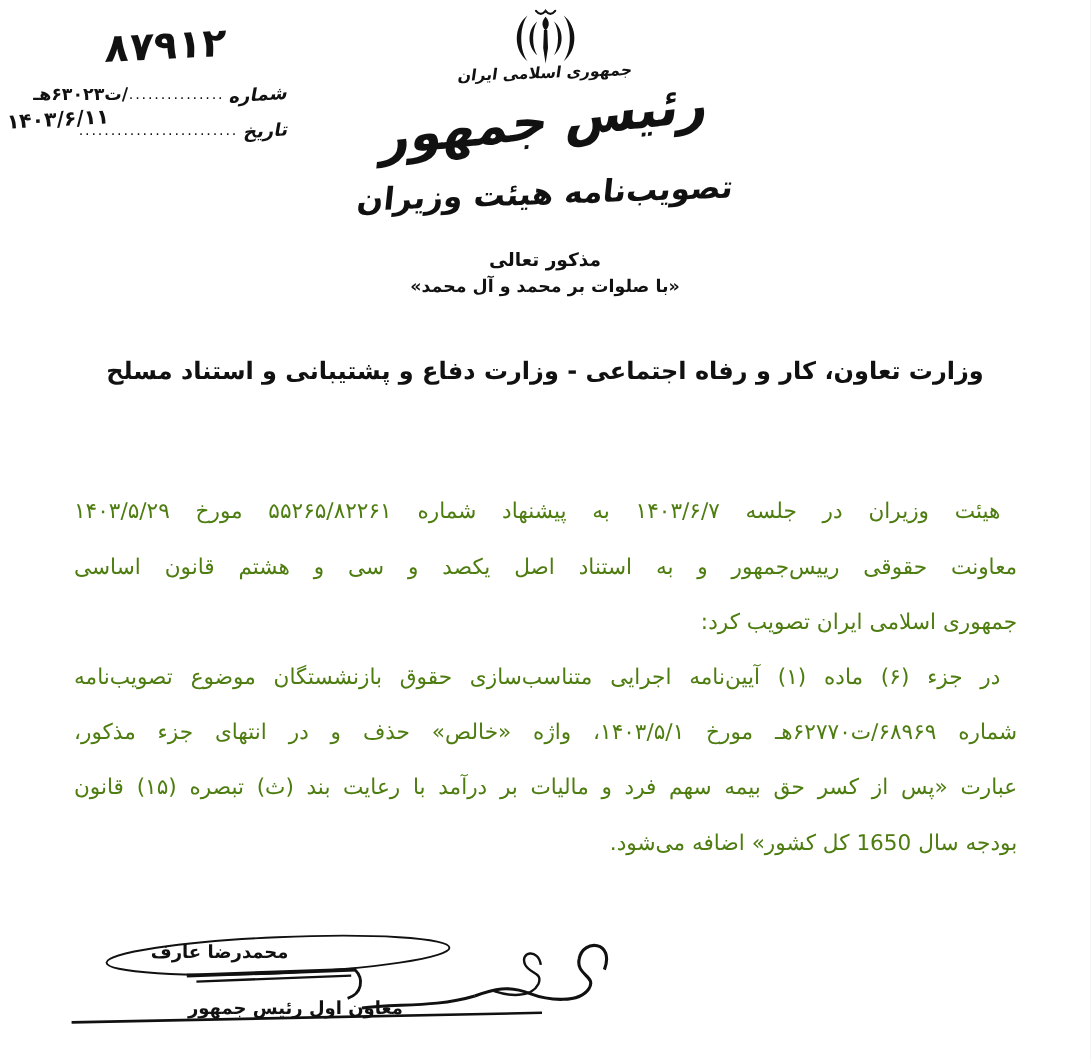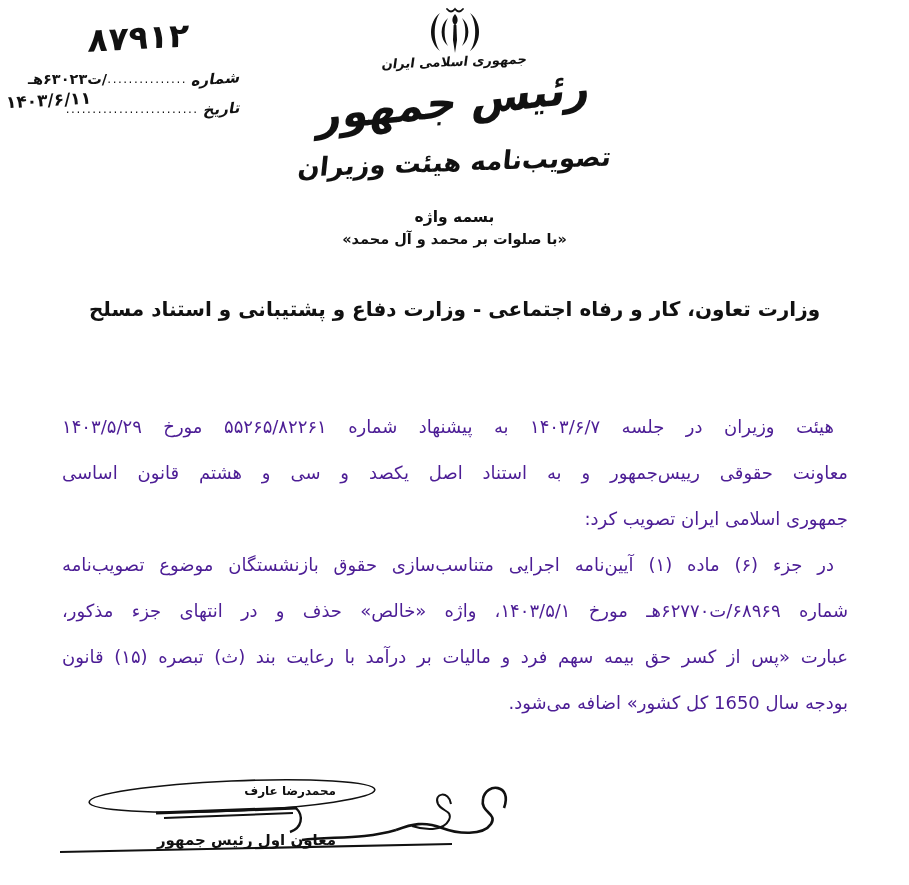--- a/index.html
+++ b/index.html
@@ -41,33 +41,33 @@
   .lh-doctype{
     position:absolute;left:0;right:0;top:147px;text-align:center;
     font-size:26px;font-weight:bold;transform:rotate(-2deg) skewX(-8deg);
   }
   .basmala{position:absolute;left:0;right:0;top:208px;text-align:center;font-size:15.5px;font-weight:bold;}
   .salawat{position:absolute;left:0;right:0;top:231px;text-align:center;font-size:14.5px;font-weight:bold;}
   
   .addressees{position:absolute;left:0;right:0;top:291px;text-align:center;
     font-size:20px;font-weight:bold;line-height:37px;}
   
-  .doc-body{position:absolute;right:61px;left:62px;top:404px;font-size:18px;color:#4c1d95;}
+  .doc-body{position:absolute;right:61px;left:62px;top:404px;font-size:18px;color:#4d7c0f;}
   .bline{
     height:46px;line-height:46px;text-align:justify;text-align-last:justify;
     white-space:nowrap;overflow:visible;
   }
   .bline.plast{text-align-last:right;}
   .bline.indent{padding-right:14px;}
   
   .sig{position:absolute;left:52px;top:768px;width:480px;height:117px;}
   .sig svg{position:absolute;left:0;top:0;}
   .sig-name{
-    position:absolute;left:74px;top:16px;width:210px;text-align:right;
-    font-size:12px;font-weight:bold;
+    position:absolute;left:74px;top:16px;width:210px;text-align:left;
+    font-size:15px;font-weight:bold;
   }
   .sig-title{
     position:absolute;left:52px;top:63px;width:232px;text-align:right;
     font-size:15px;font-weight:bold;
   }
 </style>
 </head>
 <body>
 
 <div class="page">
@@ -92,21 +92,21 @@
     <path fill="#111" d="M30.6 19 L30 34 L32 47 L34 34 L33.4 19 Z"></path>
     <path fill="#111" d="M25 12 C16.5 19 16.5 33 25 40 C20.5 33 20.5 19 25 12 Z"></path>
     <path fill="#111" d="M17 7 C5 16 5 36 17 45 C10 36 10 16 17 7 Z"></path>
     <path fill="#111" d="M39 12 C47.5 19 47.5 33 39 40 C43.5 33 43.5 19 39 12 Z"></path>
     <path fill="#111" d="M47 7 C59 16 59 36 47 45 C54 36 54 16 47 7 Z"></path>
   </svg>
   <div class="lh-caption">جمهوری اسلامی ایران</div>
   <div class="lh-office">رئیس جمهور</div>
   <div class="lh-doctype">تصویب‌نامه هیئت وزیران</div>
 
-  <div class="basmala">بسمه واژه</div>
+  <div class="basmala">مذکور تعالی</div>
   <div class="salawat">«با صلوات بر محمد و آل محمد»</div>
 
   <div class="addressees">
     <div>وزارت تعاون، کار و رفاه اجتماعی - وزارت دفاع و پشتیبانی و استناد مسلح</div>
   </div>
 
   <div class="doc-body">
     <div class="bline indent">هیئت وزیران در جلسه ۱۴۰۳/۶/۷ به پیشنهاد شماره ۵۵۲۶۵/۸۲۲۶۱ مورخ ۱۴۰۳/۵/۲۹</div>
     <div class="bline">معاونت حقوقی رییس‌جمهور و به استناد اصل یکصد و سی و هشتم قانون اساسی</div>
     <div class="bline plast">جمهوری اسلامی ایران تصویب کرد:</div>

